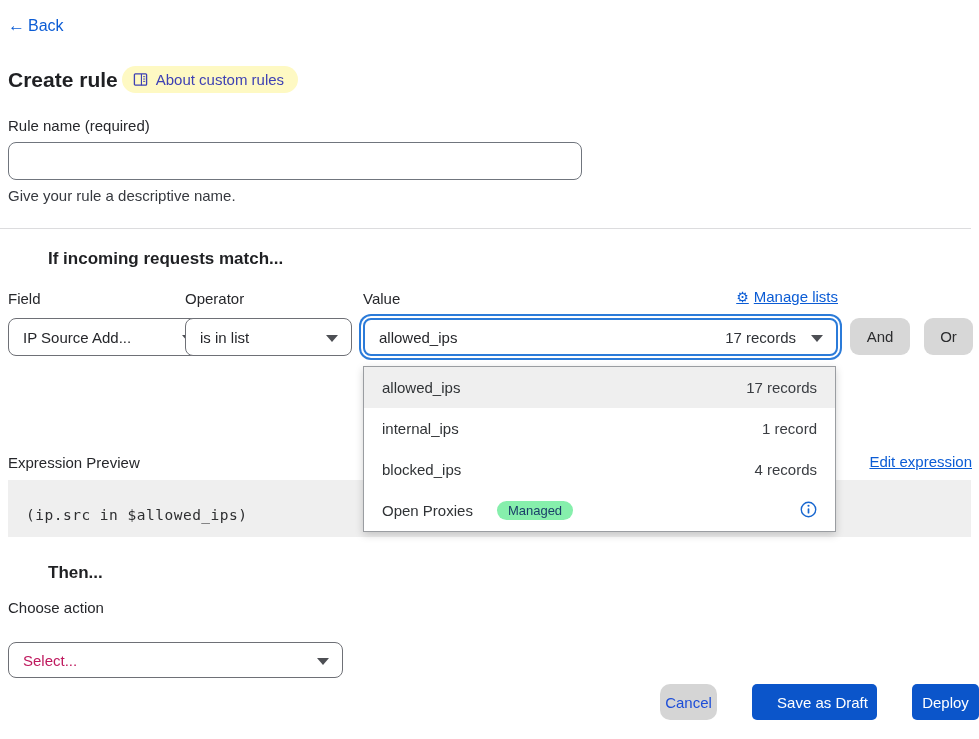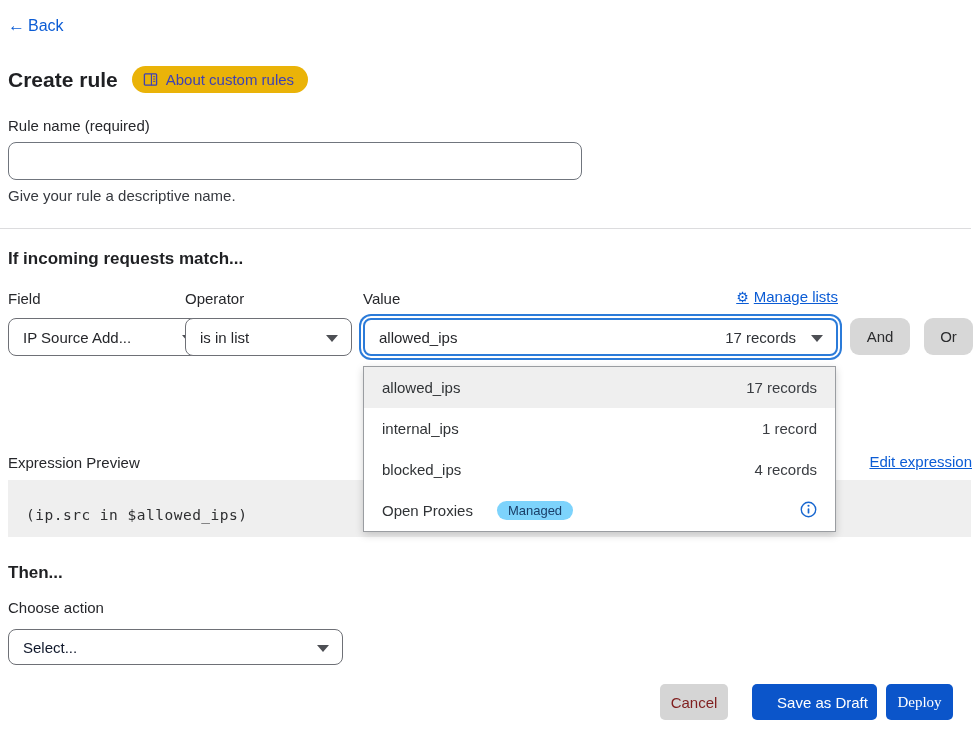--- a/index.html
+++ b/index.html
@@ -8,36 +8,36 @@
   .page { position:relative; width:979px; height:739px; background:#fff; overflow:hidden; }
 
   .abs { position:absolute; }
 
   
   .back-link { left:8px; top:16px; font-size:16px; color:#0b5cd5; cursor:pointer; display:flex; align-items:center; gap:3px; }
   .back-link .arrow { text-decoration:none; font-size:17px; }
   .back-link .txt { }
 
   
-  .title-row { left:8px; top:66px; display:flex; align-items:center; gap:14px; }
+  .title-row { left:8px; top:66px; display:flex; align-items:center; gap:4px; }
   .page-title { font-size:21px; font-weight:700; color:#1f2023; }
-  .about-pill { display:flex; align-items:center; gap:8px; background:#eab308; color:#3e41b4;
+  .about-pill { display:flex; align-items:center; gap:8px; background:#fef9c3; color:#3e41b4;
                 border-radius:15px; padding:5px 14px 5px 11px; font-size:15px; cursor:pointer; }
   .about-pill svg { display:block; }
 
   
   .field-label { font-size:15px; color:#26272b; }
   .rule-name-label { left:8px; top:117px; }
   .rule-name-input { left:8px; top:142px; width:574px; height:38px; border:1px solid #70757d;
                      border-radius:8px; font-size:15px; padding:0 12px; font-family:"Liberation Sans",sans-serif; outline:none; }
   .helper-text { left:8px; top:187px; font-size:15px; color:#36393f; }
 
   .divider { left:0; top:228px; width:971px; height:1px; background:#dcdcde; }
 
-  .section-heading { font-size:17px; font-weight:700; color:#1f2023; }
+  .section-heading { font-size:17px; font-weight:700; color:#1f2023;margin-left:40px; }
   .match-heading { left:8px; top:249px; }
 
   .col-label { top:290px; font-size:15px; color:#26272b; }
 
   .manage-lists-wrap { left:363px; top:288px; width:475px; display:flex; justify-content:flex-end; }
   .link { color:#0b5cd5; font-size:15px; text-decoration:underline; cursor:pointer; }
   .manage-lists { display:flex; align-items:center; gap:5px; }
   .gear-glyph { text-decoration:none; font-size:14px; color:#0b5cd5; }
 
   
@@ -59,41 +59,41 @@
 
   
   .list-menu { left:363px; top:366px; width:473px; background:#fff; border:1px solid #9a9da1;
                box-shadow:0 3px 8px rgba(0,0,0,.18); z-index:20; }
   .list-row { height:41px; display:flex; align-items:center; justify-content:space-between;
               padding:0 18px; font-size:15px; cursor:pointer; background:#fff; }
   .list-row.selected { background:#efefef; }
   .list-row .name { color:#303336; }
   .list-row .meta { color:#3a3d42; }
   .row-left { display:flex; align-items:center; gap:24px; }
-  .managed-badge { background:#7dd3fc; color:#1b3f69; font-size:13px; border-radius:12px; padding:2px 11px; }
+  .managed-badge { background:#86efac; color:#1b3f69; font-size:13px; border-radius:12px; padding:2px 11px; }
   .info-icon { display:block; cursor:pointer; }
 
   
   .expr-label { left:8px; top:454px; font-size:15px; color:#26272b; }
   .edit-expr { right:7px; top:453px; }
   .expr-block { left:8px; top:480px; width:963px; height:57px; background:#efefef; display:flex; align-items:center; z-index:1; }
   .expr-code { font-family:"DejaVu Sans Mono", monospace; font-size:14.5px; color:#2e2f31; padding-left:18px; letter-spacing:0.5px;margin-top:12px; }
 
   
   .then-heading { left:8px; top:563px; }
   .choose-action-label { left:8px; top:599px; }
-  .action-select { top:629px; left:8px; width:335px; height:36px; color:#0f172a; }
+  .action-select { top:642px; left:8px; width:335px; height:36px; color:#be185d; }
 
   
   .footer-btn { position:absolute; top:684px; height:36px; border:none; border-radius:5px;
                 font-size:15px; font-family:"Liberation Sans",sans-serif; cursor:pointer; }
-  .cancel-btn { left:660px; width:68px; background:#d5d5d5; color:#7f1d1d; }
+  .cancel-btn { left:660px; width:57px; background:#d5d5d5; color:#1d4ed8;border-radius:10px; }
   .primary-btn { background:#0b55ca; color:#ffffff; }
   .save-draft-btn { left:752px; width:125px;padding-left:16px; }
-  .deploy-btn { left:886px; width:67px;font-family:Liberation Serif, serif; }
+  .deploy-btn { left:912px; width:67px; }
 </style>
 </head>
 <body>
 
 <div class="page">
 
   <a class="abs back-link">
     <span class="arrow">←</span>
       <span class="txt">Back</span>
   </a>

